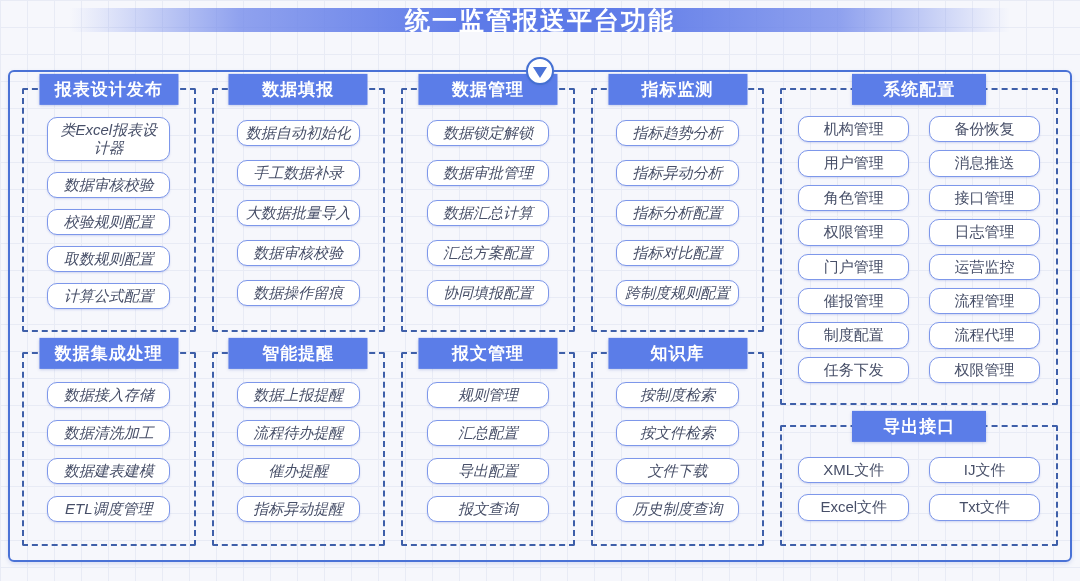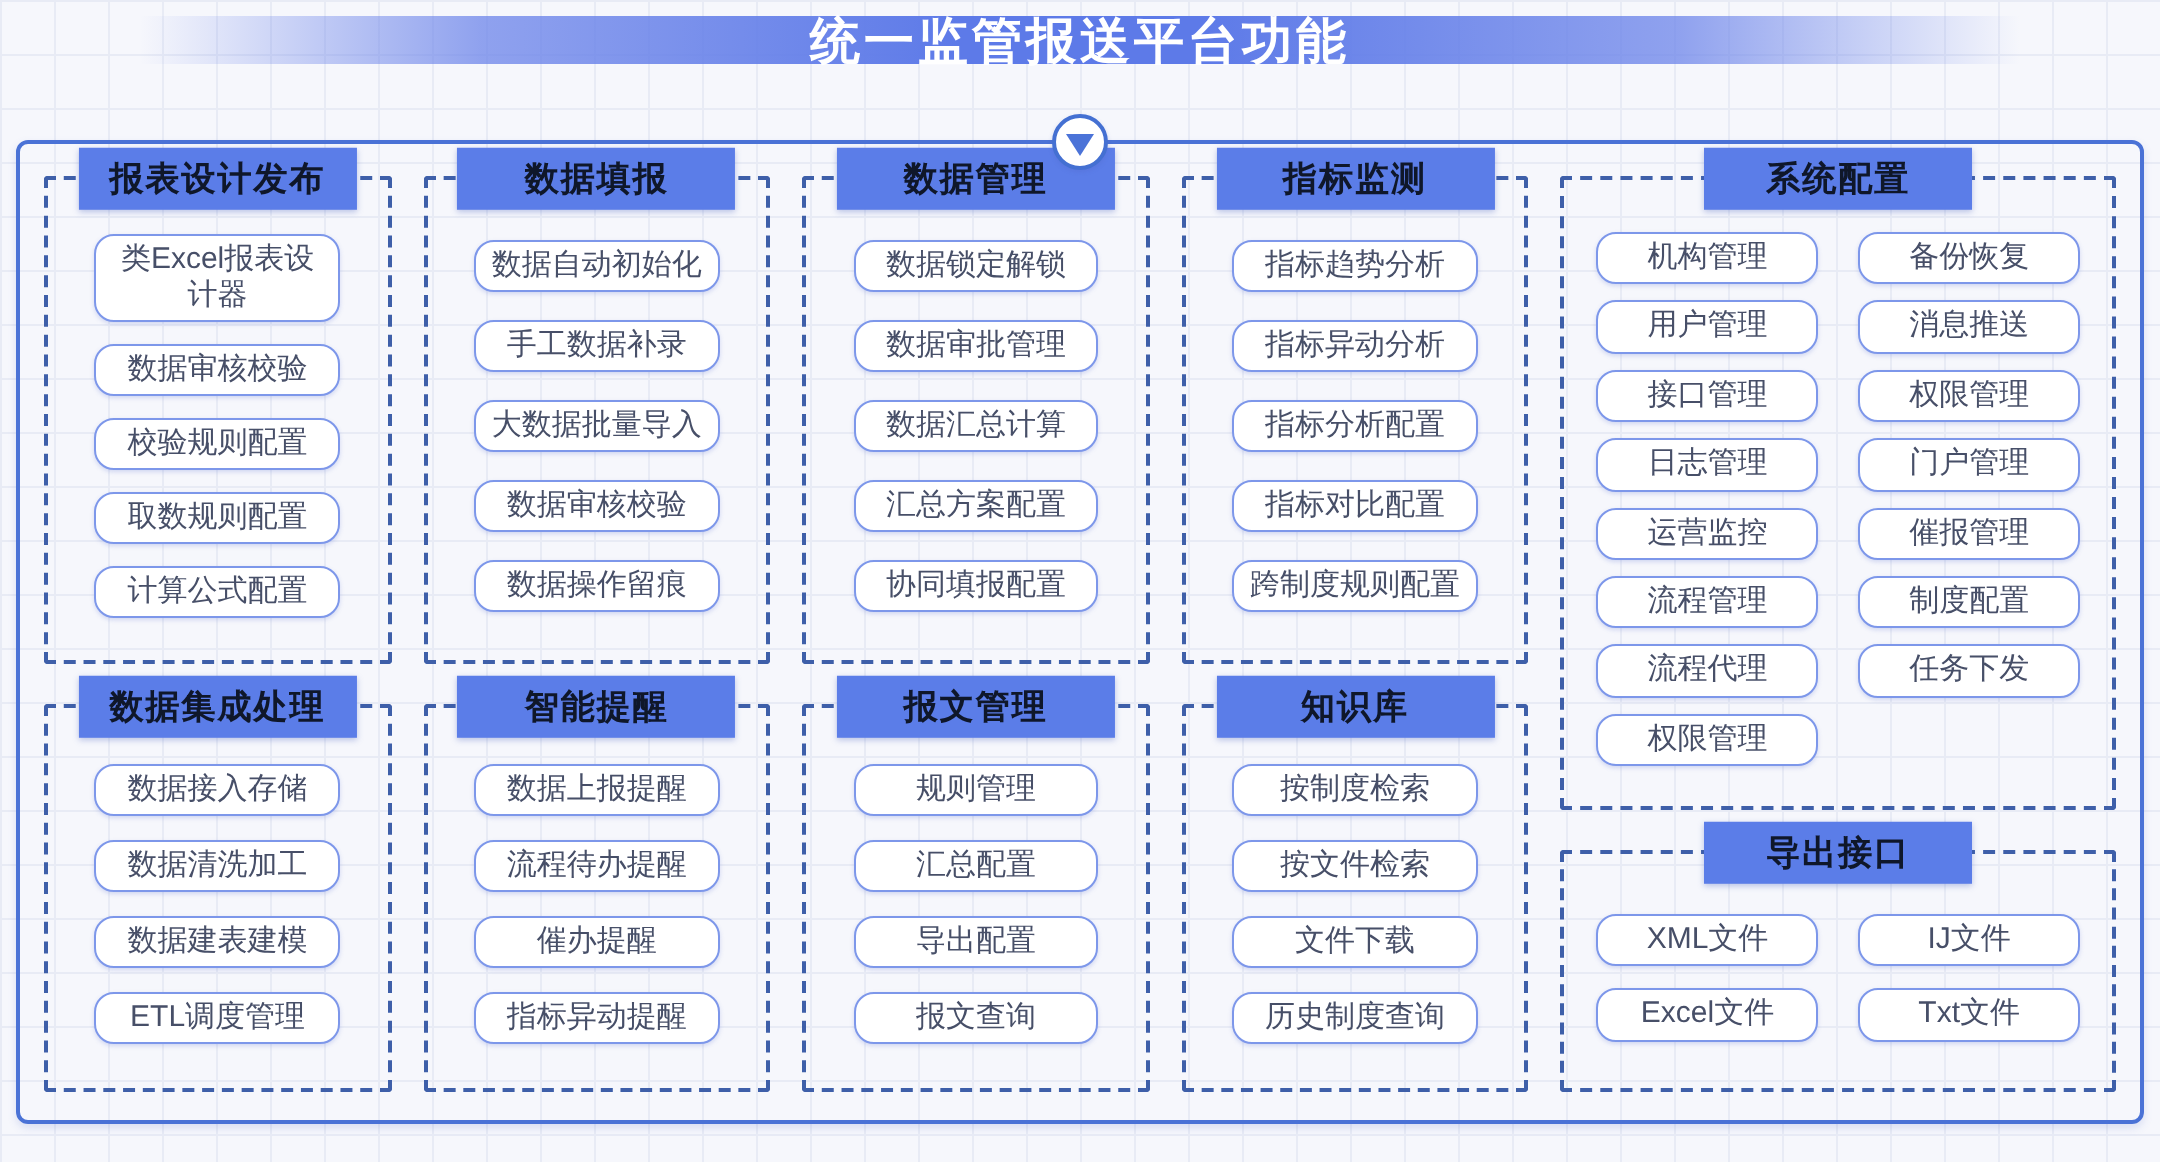--- a/index.html
+++ b/index.html
@@ -49,29 +49,29 @@
   .group{
     position:relative;border:2px dashed #3e5fa9;border-radius:2px;
     display:flex;flex-direction:column;box-sizing:border-box;
   }
   .g-top5{flex:1.26;}
   .g-bot4{flex:1;}
   .g-sys{flex:3;}
   .g-exp{flex:1.12;}
   .group-header{
     position:absolute;top:0;left:50%;transform:translate(-50%,-52%);
-    background:#5b7de8;color:#0f172a;font-size:17px;font-weight:bold;
+    background:#5b7de8;color:#ffffff;font-size:17px;font-weight:bold;
     padding:4px 10px;white-space:nowrap;text-align:center;letter-spacing:1px;
     box-shadow:0 1px 3px rgba(70,95,190,.35);z-index:2;
   }
   .gh-narrow{width:82%;box-sizing:border-box;}
   .gh-wide{padding:4px 31px;}
   .items{
     flex:1;display:flex;flex-direction:column;justify-content:space-evenly;
-    align-items:center;padding:16px 8px 10px;
+    align-items:center;padding:16px 8px 10px;font-style:italic;
   }
   .item{
     background:#ffffff;border:1.6px solid #7d97ea;border-radius:10px;
     color:#474f68;font-size:15px;line-height:1.22;text-align:center;
     padding:3px 6px;width:80%;box-sizing:border-box;
     box-shadow:0 1px 2px rgba(100,120,210,.25);
   }
   .items-grid{
     flex:1;display:grid;grid-template-columns:1fr 1fr;
     column-gap:20px;align-content:space-evenly;justify-items:center;
@@ -182,20 +182,21 @@
     </div>
 
     <div class="col col-wide">
       <div class="group g-sys">
         <div class="group-header gh-wide">系统配置</div>
         <div class="items-grid">
           <div class="item">机构管理</div>
           <div class="item">备份恢复</div>
           <div class="item">用户管理</div>
           <div class="item">消息推送</div>
+          <div class="item">角色管理</div>
           <div class="item">接口管理</div>
           <div class="item">权限管理</div>
           <div class="item">日志管理</div>
           <div class="item">门户管理</div>
           <div class="item">运营监控</div>
           <div class="item">催报管理</div>
           <div class="item">流程管理</div>
           <div class="item">制度配置</div>
           <div class="item">流程代理</div>
           <div class="item">任务下发</div>

